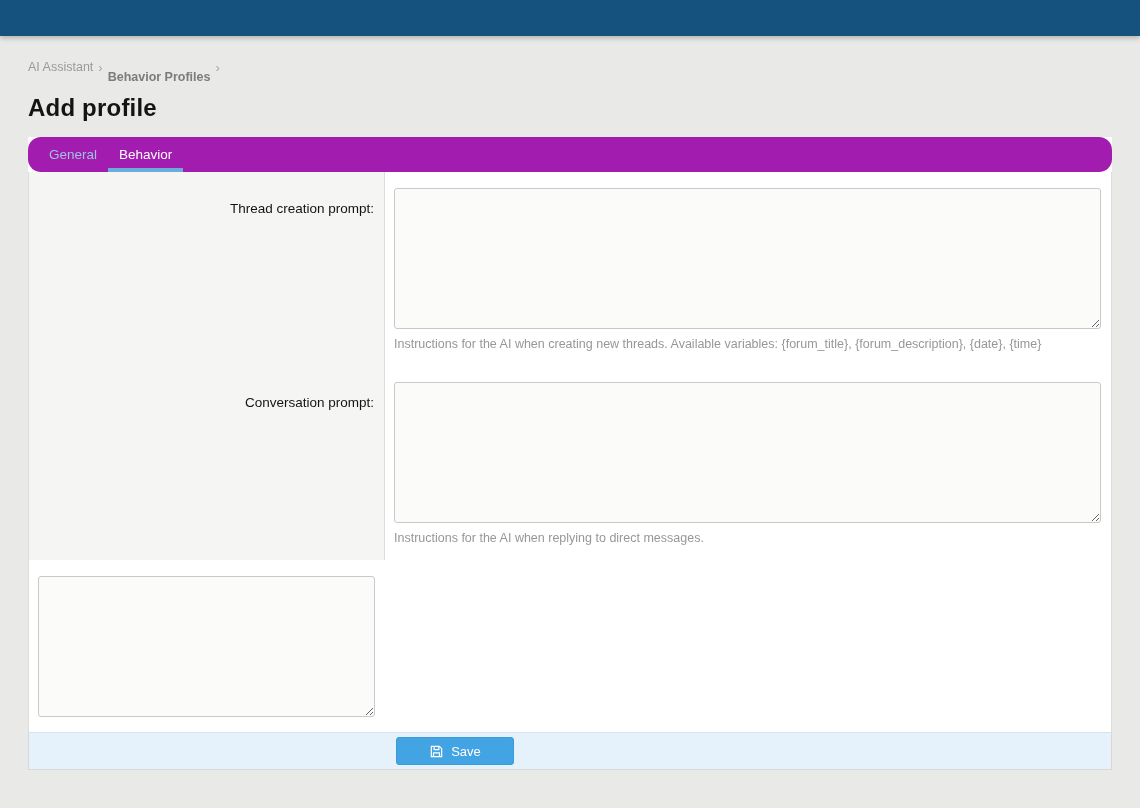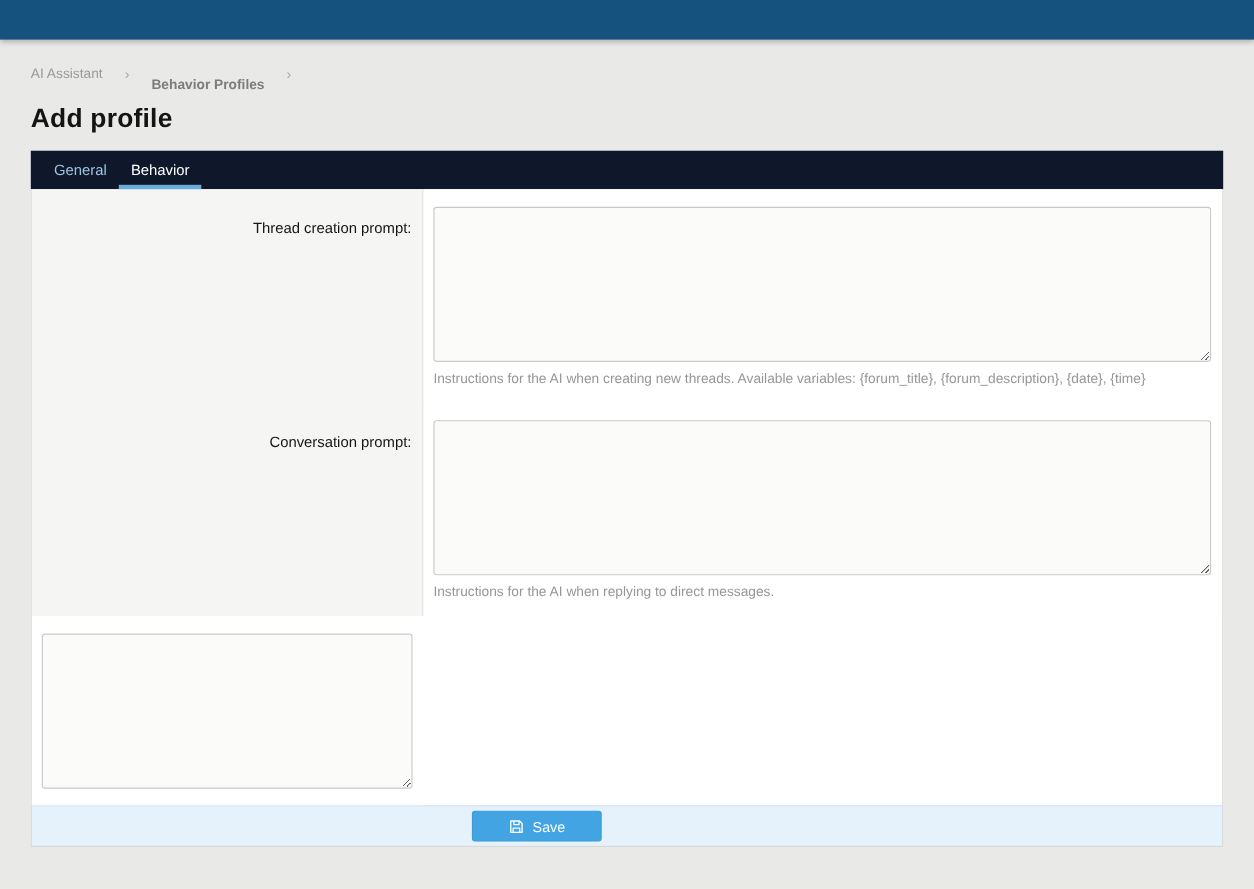--- a/index.html
+++ b/index.html
@@ -18,42 +18,43 @@
     z-index: 5;
   }
   .page { padding: 0 28px; }
   
   .breadcrumb {
     padding-top: 14px;
     font-size: 12.5px;
     color: #9a9a98;
     display: flex;
     align-items: center;
-    gap: 20px;
+    gap: 5px;
   }
   .breadcrumb a { color: #9a9a98; text-decoration: none; cursor: pointer; }
   .breadcrumb a.strong { color: #7c7c7a; font-weight: 700; margin-top: 20px; }
   .breadcrumb .sep { color: #a9a9a7; font-size: 13px; }
   
   h1.title {
     font-size: 24px;
     font-weight: 700;
     color: #141414;
     margin: 10px 0 15px;
     letter-spacing: 0.2px;
   }
   
   .card { background: #fff; }
   
   .tabs {
-    background: #0f172a;
+    background: #a21caf;
     height: 35px;
     display: flex;
     align-items: flex-start;
     padding-left: 10px;
+    border-radius: 13px;
   }
   .tab {
     color: #9cc3e0;
     font-size: 13.5px;
     line-height: 35px;
     padding: 0 11px;
     text-decoration: none;
     cursor: pointer;
     position: relative;
   }
@@ -108,21 +109,20 @@
     color: #989795;
   }
   
   .save-bar {
     background: #e5f1fb;
     border: 1px solid #d8d8d6;
     border-top: 1px solid #d4e4f2;
     height: 38px;
     display: flex;
     align-items: center;
-    padding-left: 33px;
   }
   .save-btn {
     margin-left: 367px;
     background: #43a4e4;
     border: 1px solid #3b9bd9;
     border-radius: 3px;
     color: #ffffff;
     font-family: "Liberation Sans", "DejaVu Sans", sans-serif;
     font-size: 13px;
     height: 28px;

